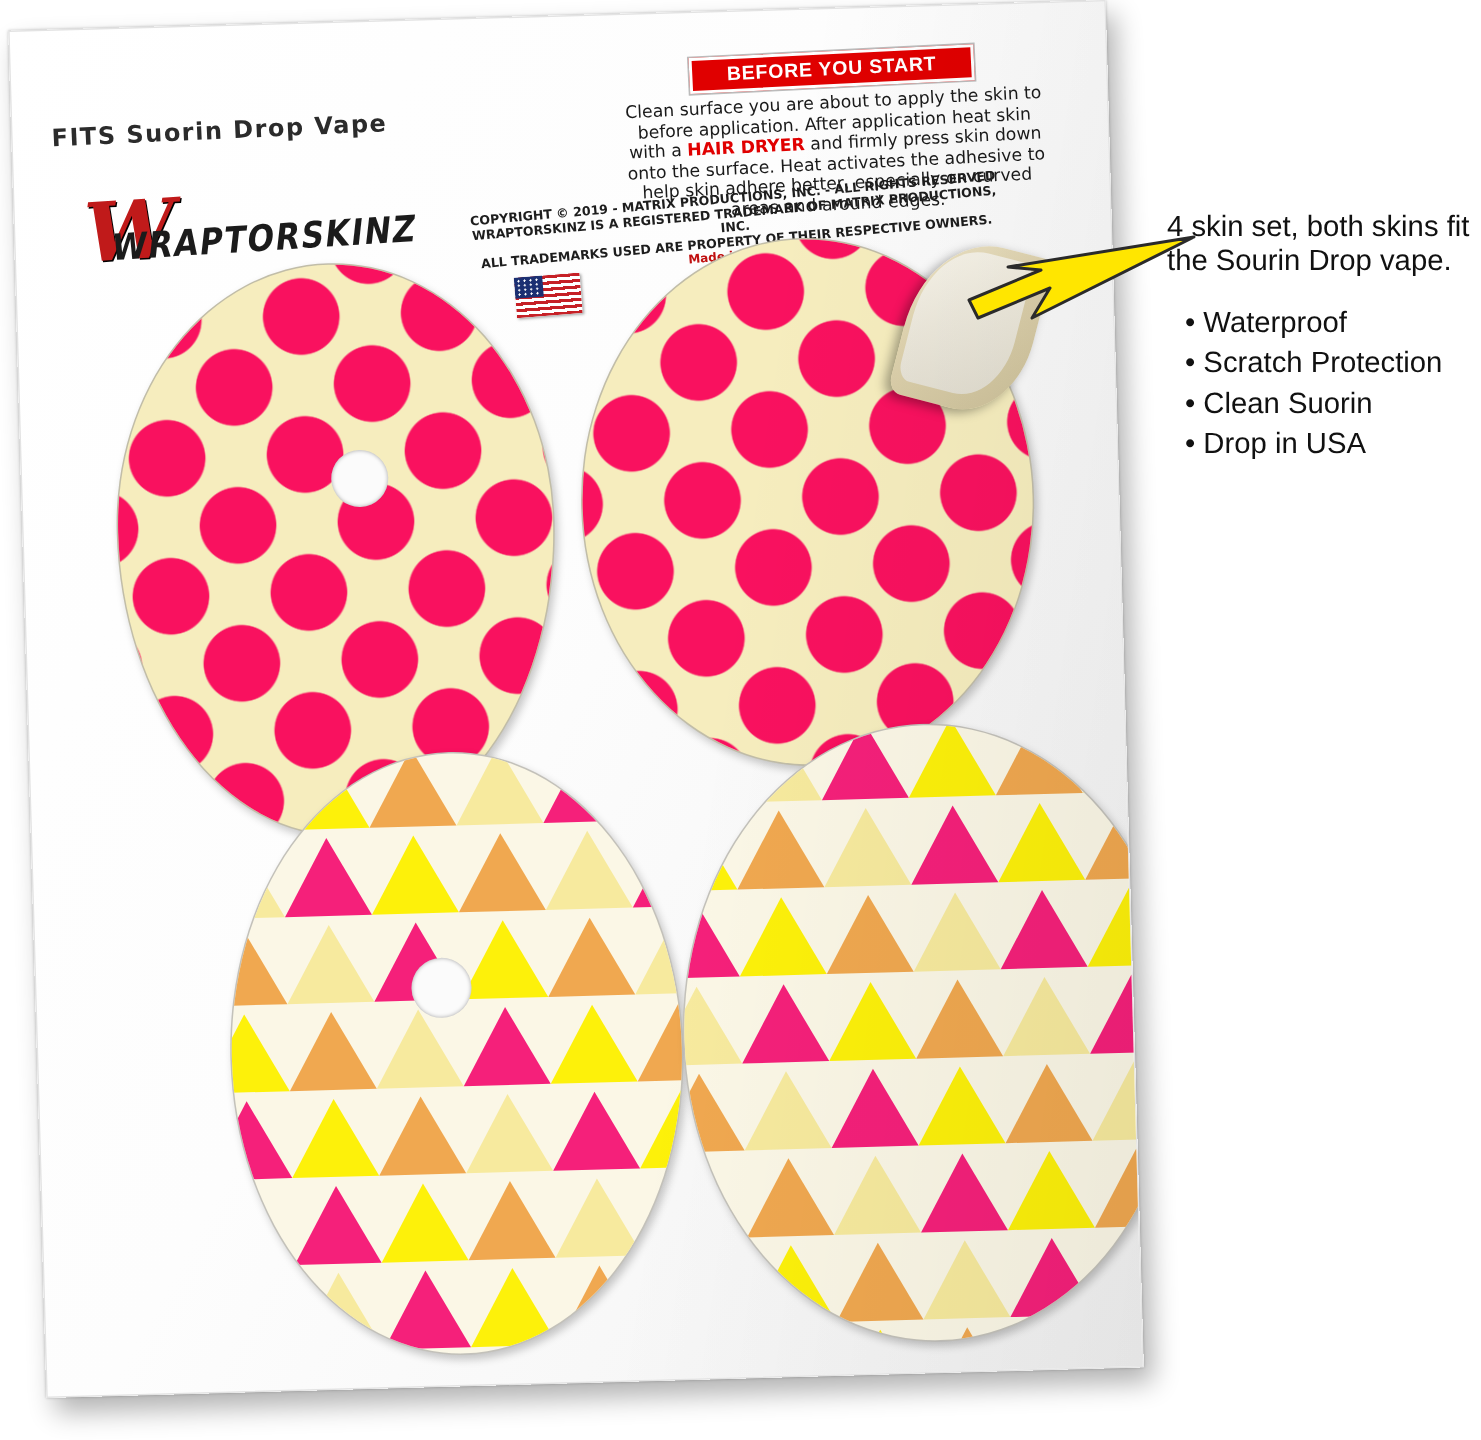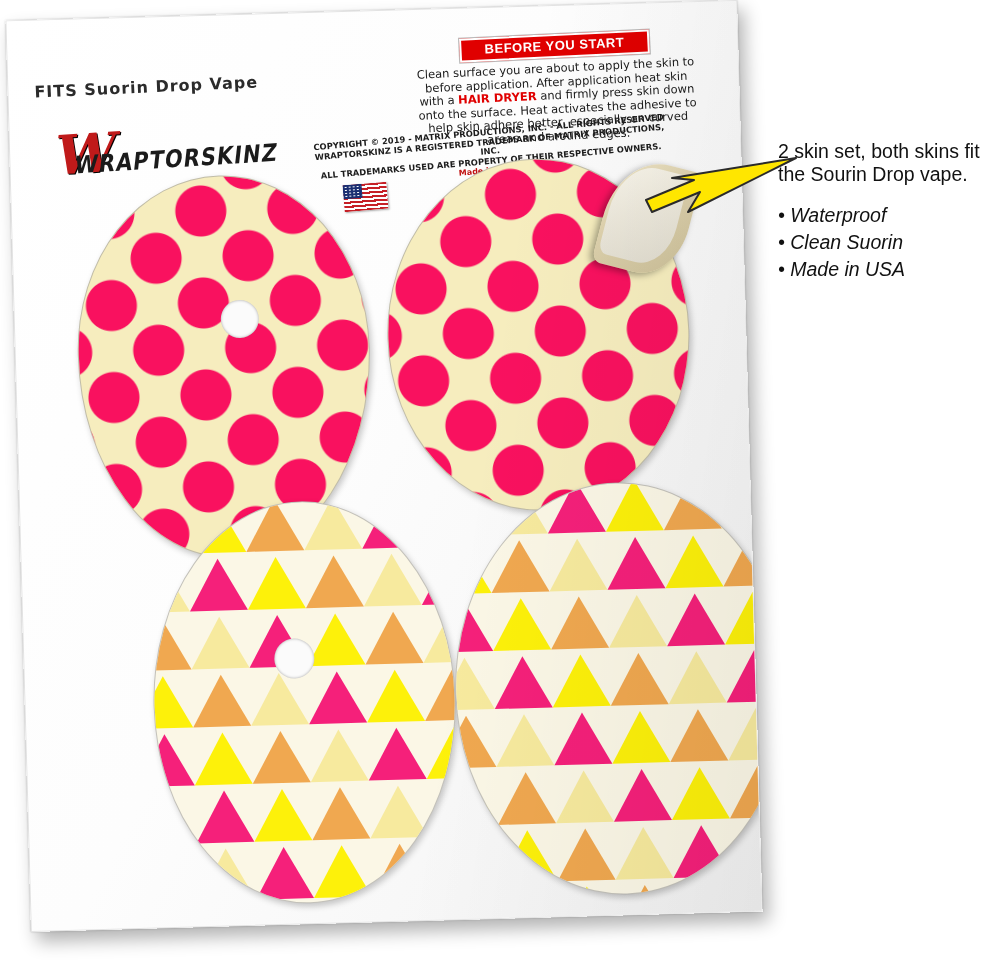--- a/index.html
+++ b/index.html
@@ -88,21 +88,21 @@
   .peel .back{position:absolute;inset:0;
       background:linear-gradient(135deg,#efe6c9 0%,#ded2ae 40%,#cbbf98 100%);
       border-radius:60% 8% 50% 10%;box-shadow:-3px 3px 7px rgba(0,0,0,.35);}
   .peel .edge{position:absolute;left:4px;top:6px;width:70px;height:96px;
       background:linear-gradient(160deg,#ffffff,#e8e8e8);
       border-radius:55% 10% 45% 12%;opacity:.65;}
 
   
   .copyblock{position:absolute;left:778px;top:140px;width:206px;}
   .copyblock p{margin:0 0 16px 0;font-size:19.5px;line-height:23px;color:#111;}
-  .bullets{margin:0;padding:0;list-style:none;font-style:italic;}
+  .bullets{margin:12px;padding:0;list-style:none;}
   .bullets li{font-size:19.5px;line-height:27px;color:#111;}
 
   
   #arrow{position:absolute;left:628px;top:150px;width:170px;height:120px;}
 </style>
 </head>
 <body>
 
 <div id="sheet-wrap">
   <div id="sheet">
@@ -285,19 +285,20 @@
 
     </div>
   </div>
 </div>
 
 <svg id="arrow" viewBox="0 0 170 120">
   <polygon points="168,8 60,62 72,42 24,62 18,50 66,30 44,28" fill="#ffe600" stroke="#2a2a2a" stroke-width="2" stroke-linejoin="round"></polygon>
 </svg>
 
 <div class="copyblock">
-  <p>2 skin set, both skins fit the Sourin Drop vape.</p>
+  <p>4 skin set, both skins fit the Sourin Drop vape.</p>
   <ul class="bullets">
     <li>• Waterproof</li>
+    <li>• Scratch Protection</li>
     <li>• Clean Suorin</li>
-    <li>• Made in USA</li>
+    <li>• Drop in USA</li>
   </ul>
 </div>
 
 </body></html>

